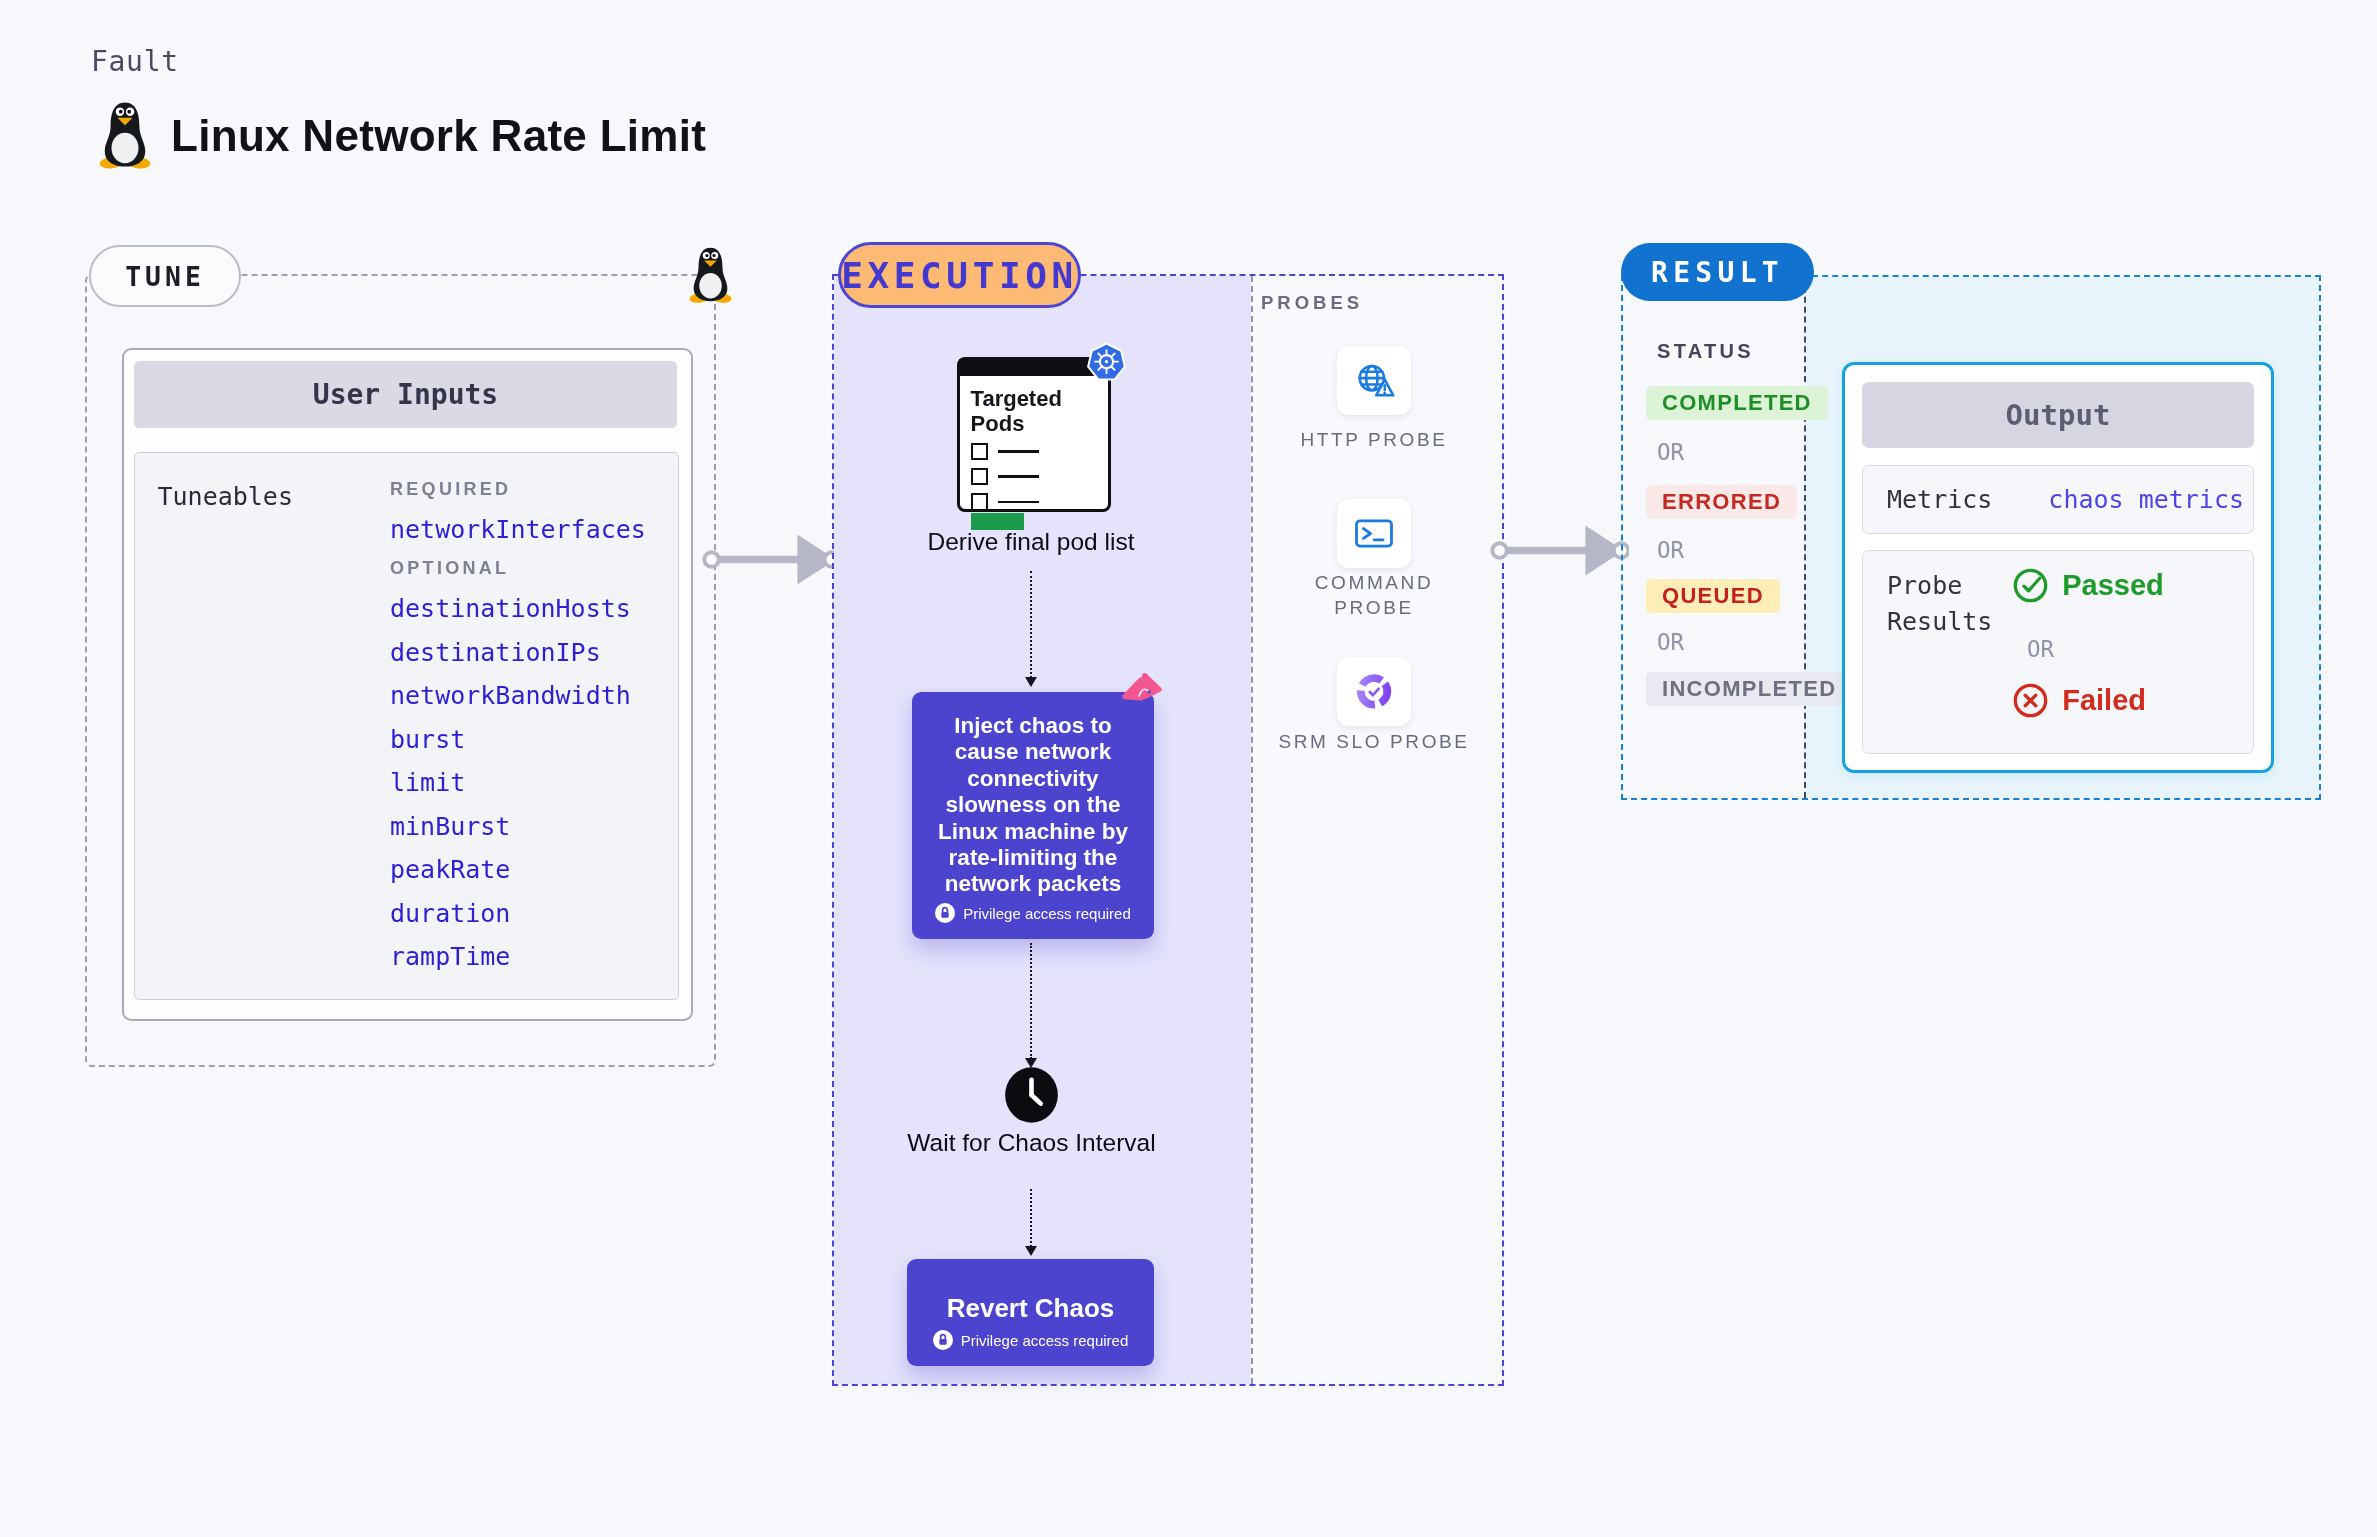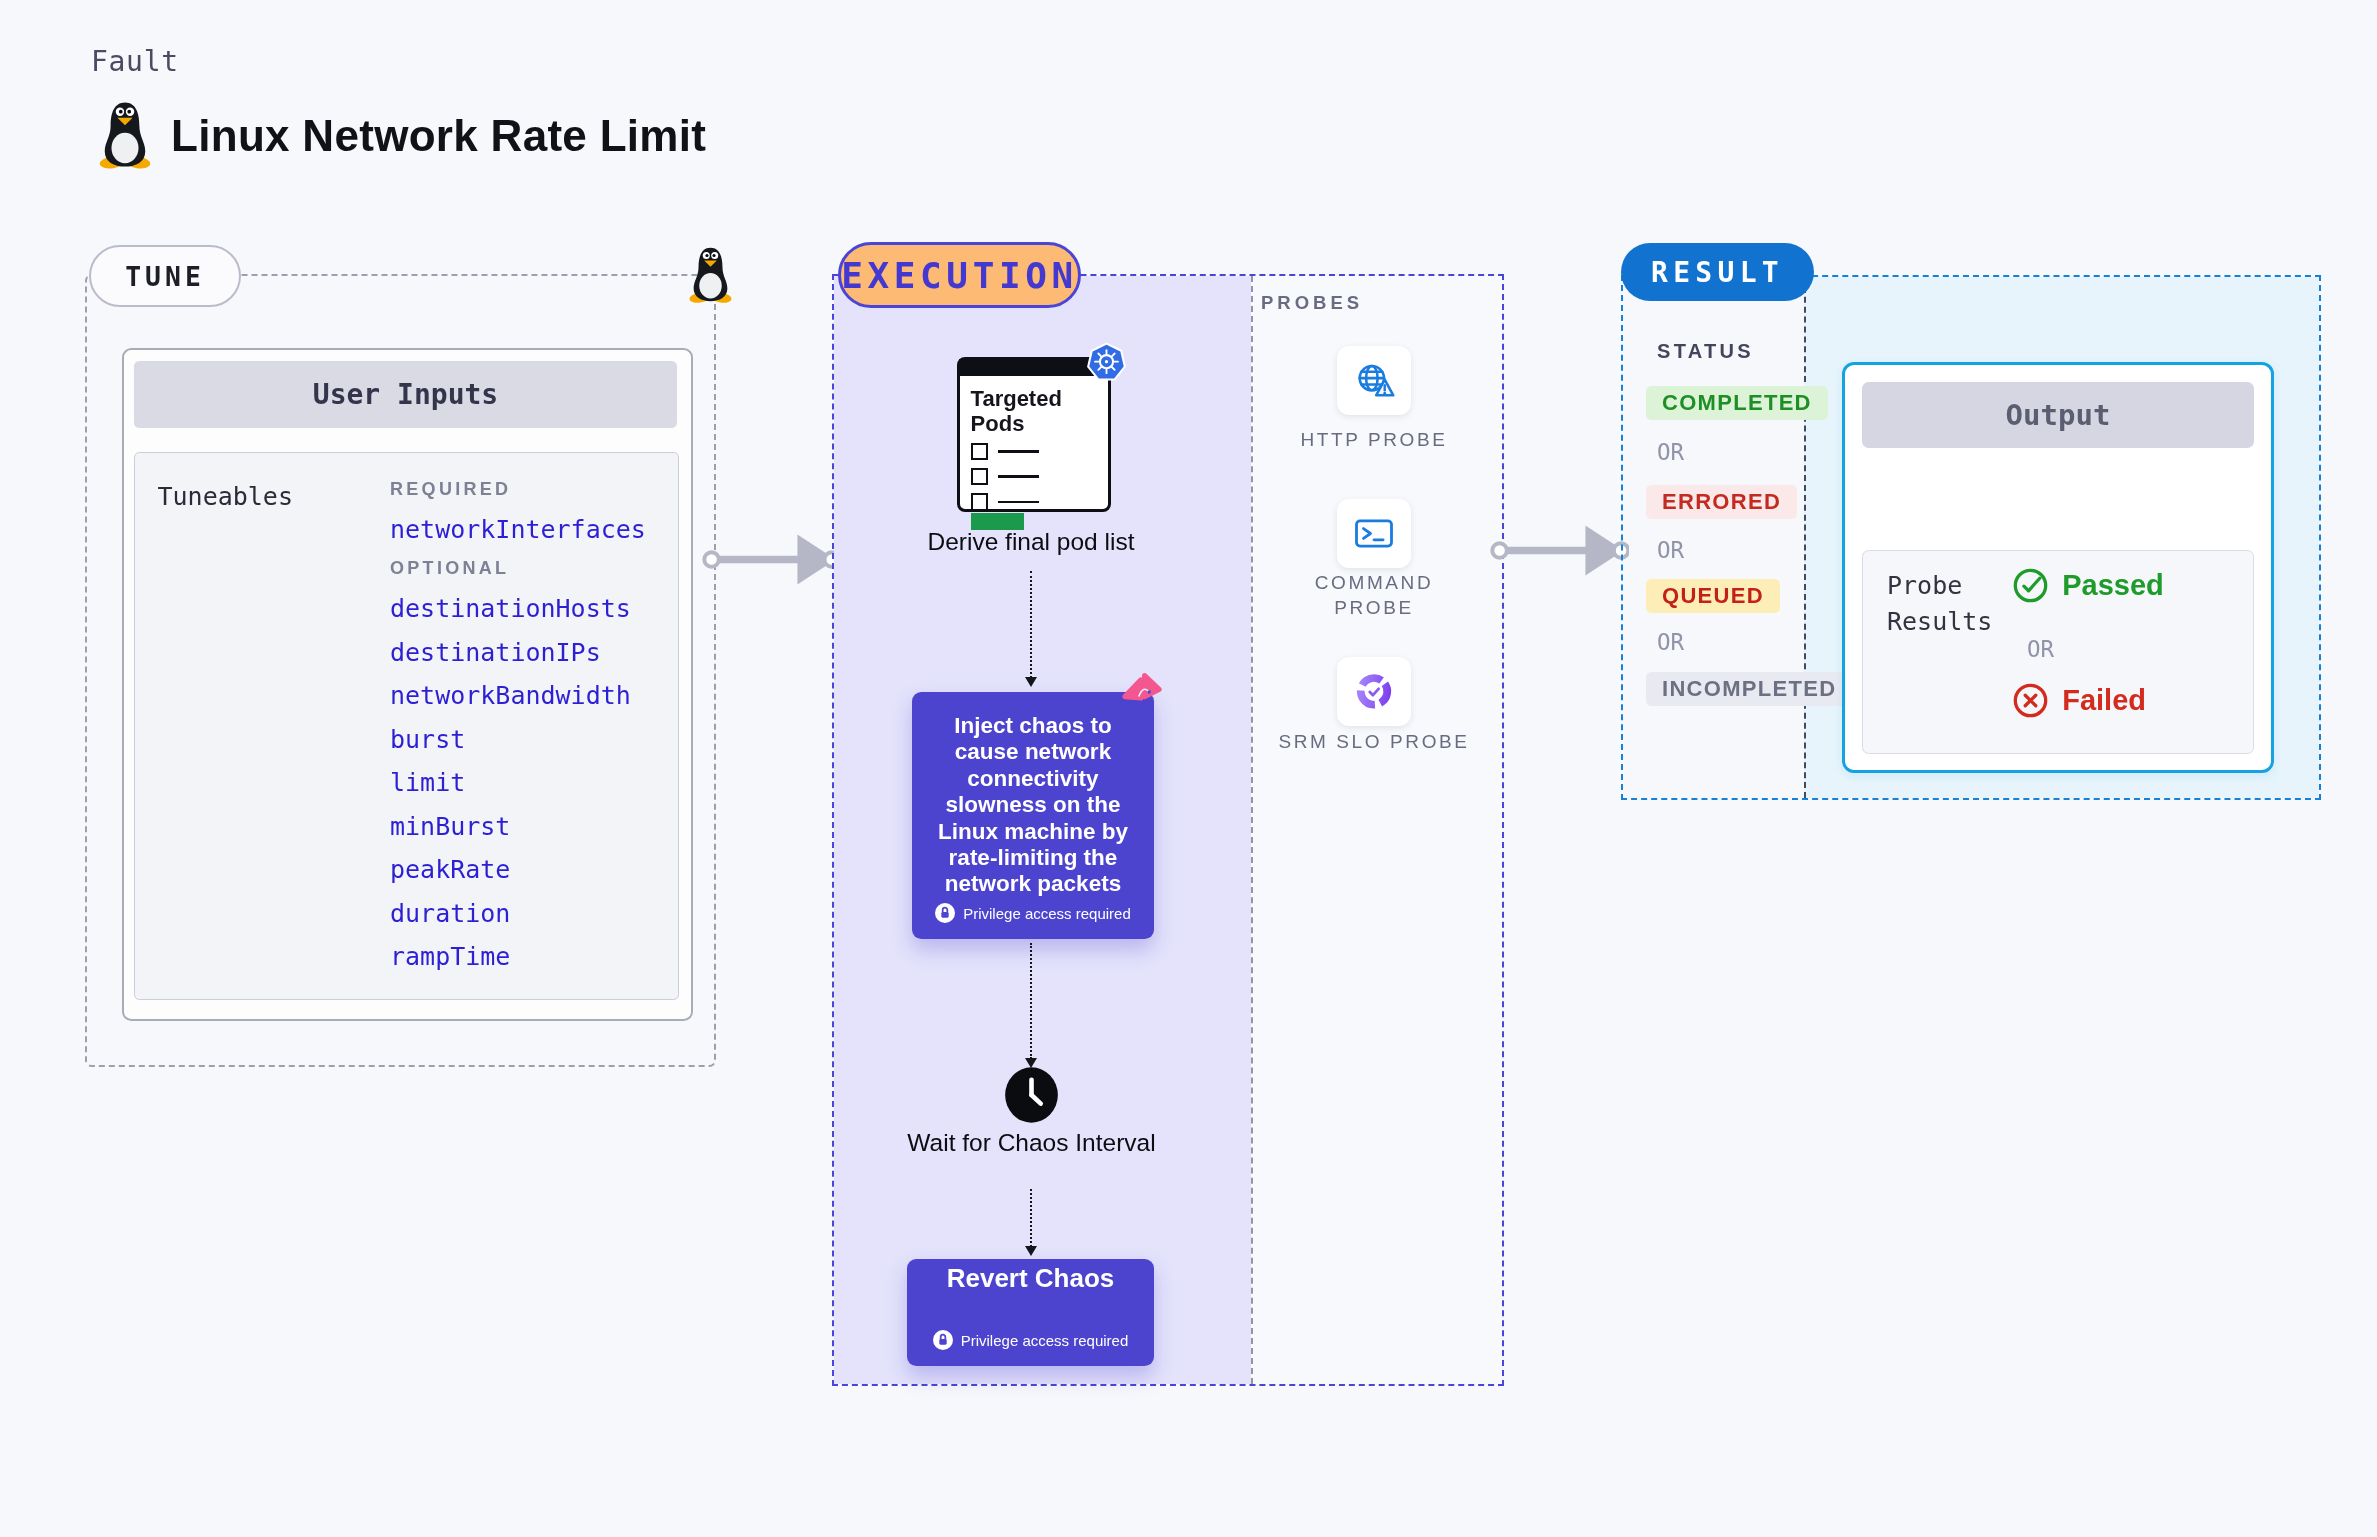--- a/index.html
+++ b/index.html
@@ -56,21 +56,21 @@
   .purple-box{background:#4c43cf;border-radius:9.3px;box-shadow:0 10.6px 20px rgba(76,67,207,.28);color:#ffffff;}
   .inject-box{left:912px;top:692px;width:242px;height:247px;}
   .inject-text{left:17px;top:21px;width:208px;font-size:22.5px;font-weight:bold;line-height:26.4px;text-align:center;}
   .privilege-row{display:flex;align-items:center;justify-content:center;gap:8px;width:100%;}
   .privilege-row span{font-size:15px;color:#ffffff;}
   .inject-priv{left:0;bottom:16px;}
   .litmus-icon{right:-9.3px;top:-22.5px;}
   .clock-wrap{left:1003px;top:1066px;}
   .wait-caption{left:906px;top:1127px;width:251px;font-size:24.5px;line-height:32px;}
   .revert-box{left:907px;top:1259px;width:247px;height:107px;}
-  .revert-title{left:0;top:4px;width:100%;text-align:center;font-size:26px;font-weight:bold;}
+  .revert-title{left:0;top:34px;width:100%;text-align:center;font-size:26px;font-weight:bold;}
   .revert-priv{left:0;bottom:16px;}
 
   
   .probes-label{left:1261px;top:292px;font-size:18.5px;font-weight:bold;color:#696c81;letter-spacing:4px;}
   .probe-card{width:74px;height:69px;background:#ffffff;border-radius:12px;box-shadow:0 2px 6.6px rgba(40,44,80,.10);display:flex;align-items:center;justify-content:center;}
   .probe-label{width:198px;text-align:center;font-size:19px;font-weight:normal;color:#696c81;letter-spacing:2.6px;line-height:24.5px;}
 
   
   .result-pill{left:1621px;top:243px;width:193px;height:58px;background:#1172cf;color:#ffffff;font-size:28px;letter-spacing:5.3px;}
   .result-box{left:1621px;top:275px;width:696px;height:521px;border:2.6px dashed #1581d8;}
@@ -313,20 +313,24 @@
   <div class="badge" style="top: 386px; background: rgb(221, 243, 216); color: rgb(29, 143, 37);">COMPLETED</div>
   <div class="or-label mono" style="top:439px;">OR</div>
   <div class="badge" style="top: 485px; background: rgb(251, 233, 233); color: rgb(195, 42, 33);">ERRORED</div>
   <div class="or-label mono" style="top:537px;">OR</div>
   <div class="badge" style="top: 579px; background: rgb(253, 238, 184); color: rgb(196, 32, 26);">QUEUED</div>
   <div class="or-label mono" style="top:629px;">OR</div>
   <div class="badge" style="top: 672px; background: rgb(233, 234, 241); color: rgb(109, 112, 130);">INCOMPLETED</div>
 
   <div class="abs output-panel">
     <div class="abs output-header mono">Output</div>
+    <div class="abs output-row metrics-row">
+      <span class="metrics-label mono">Metrics</span>
+      <span class="metrics-value mono">chaos metrics</span>
+    </div>
     <div class="abs output-row proberes-row">
       <div class="abs proberes-label mono">Probe Results</div>
       <div class="verdict-row passed-row">
         <svg width="37" height="37" viewBox="0 0 56 56">
           <circle cx="28" cy="28" r="23" fill="none" stroke="#1f9b2c" stroke-width="5"></circle>
           <path d="M18 29 l7 7 L42 17" fill="none" stroke="#1f9b2c" stroke-width="5" stroke-linecap="round" stroke-linejoin="round"></path>
         </svg>
         <span class="verdict-text">Passed</span>
       </div>
       <div class="abs or-label mono or-output" style="left:164px;">OR</div>

